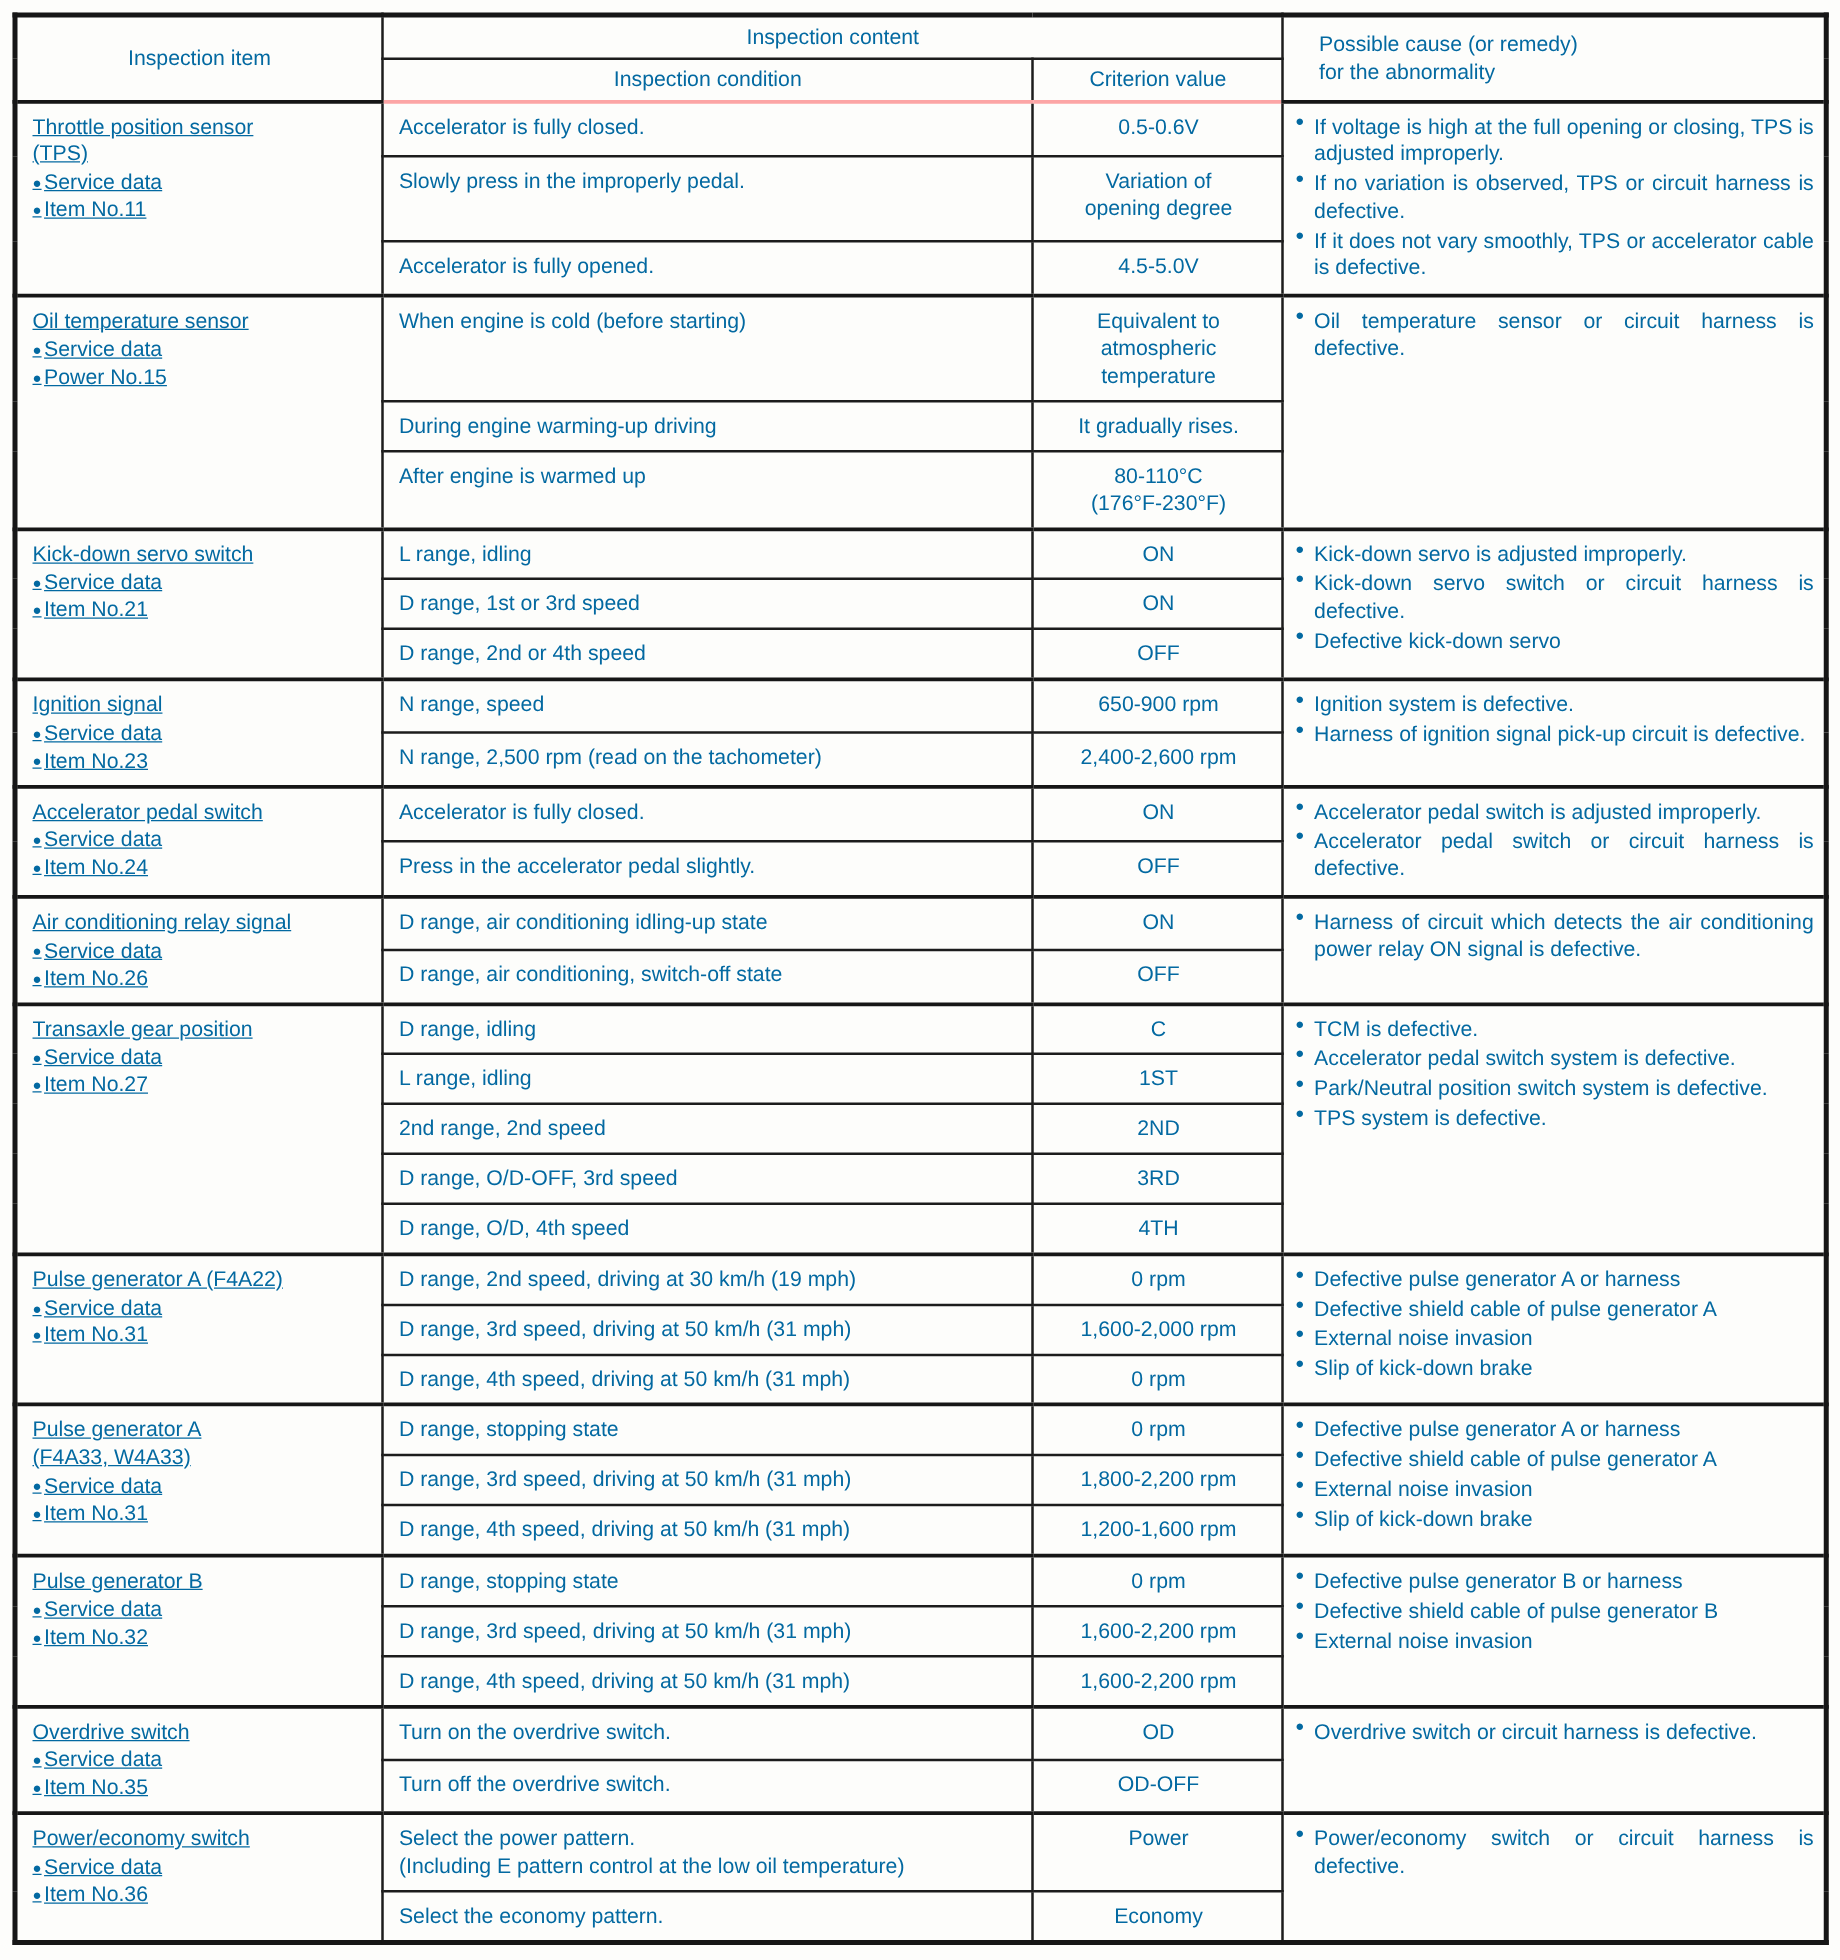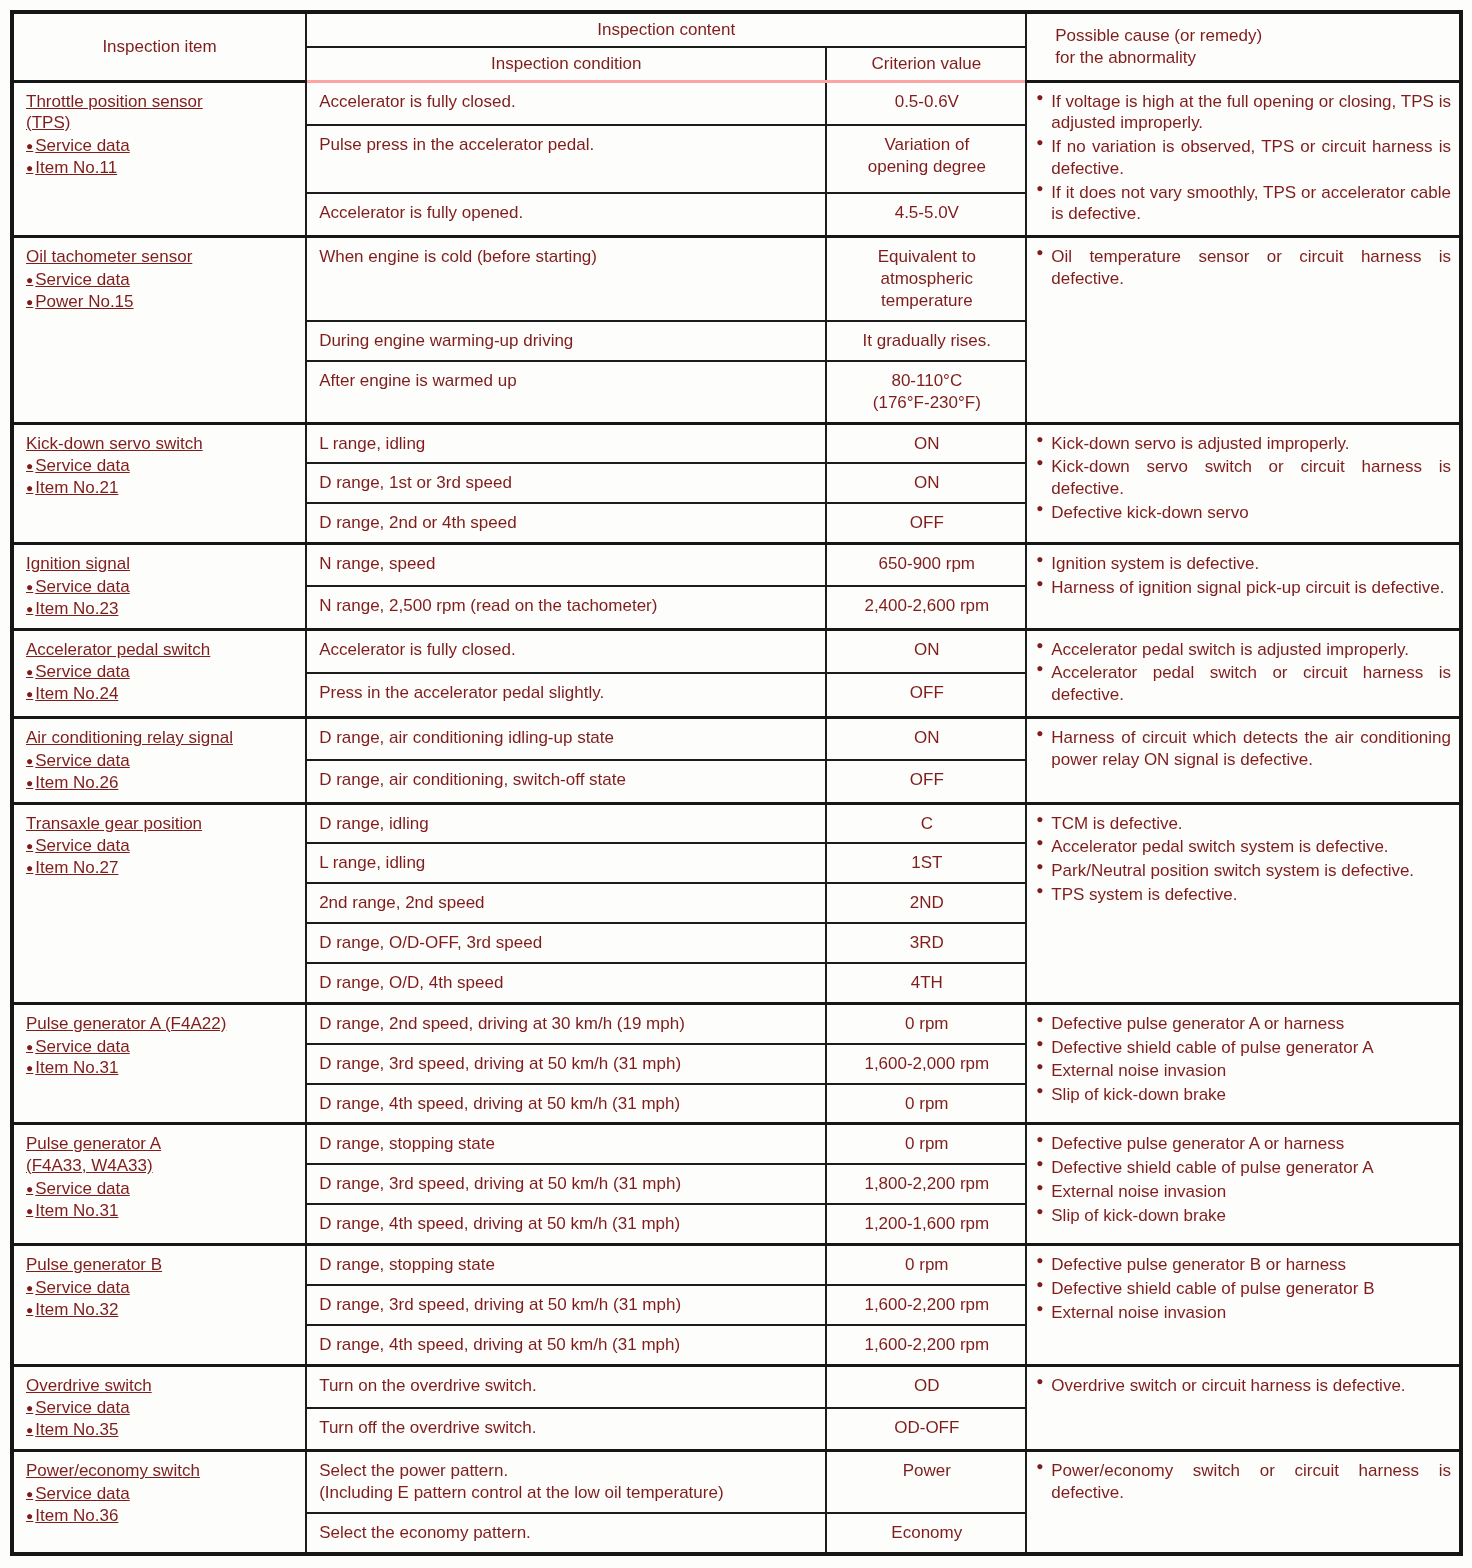--- a/index.html
+++ b/index.html
@@ -3,21 +3,21 @@
 <meta charset="utf-8">
 <style>
   * { box-sizing: border-box; }
   html, body { margin: 0; padding: 0; background: #ffffff; }
   .page {
     width: 1472px;
     height: 1568px;
     background: #fdfdfb;
     padding: 10px 9px 12px 10px;
     font-family: "Liberation Sans", "DejaVu Sans", sans-serif;
-    color: #7f1d1d;
+    color: #0369a1;
   }
   table.inspection {
     width: 100%;
     height: 100%;
     border-collapse: collapse;
     table-layout: fixed;
     border: 4px solid #161616;
     font-size: 17px;
     line-height: 1.28;
   }
@@ -108,31 +108,31 @@
               <span class="cause-bullet">●</span>
               <span class="cause-text">If no variation is observed, TPS or circuit harness is defective.</span>
             </div>
             <div class="cause-line">
               <span class="cause-bullet">●</span>
               <span class="cause-text">If it does not vary smoothly, TPS or accelerator cable is defective.</span>
             </div>
           </td>
         </tr>
         <tr>
-          <td class="cond-cell">Pulse press in the accelerator pedal.</td>
+          <td class="cond-cell">Slowly press in the improperly pedal.</td>
           <td class="crit-cell">Variation of
 opening degree</td>
         </tr>
         <tr>
           <td class="cond-cell">Accelerator is fully opened.</td>
           <td class="crit-cell">4.5-5.0V</td>
         </tr>
         <tr class="section-first">
           <td class="item-cell" rowspan="3">
-            <div class="item-name">Oil tachometer sensor</div>
+            <div class="item-name">Oil temperature sensor</div>
             <div class="item-bullet">
               <span class="item-bullet-dot">●</span>
               <span class="item-bullet-text">Service data</span>
             </div>
             <div class="item-bullet">
               <span class="item-bullet-dot">●</span>
               <span class="item-bullet-text">Power No.15</span>
             </div>
           </td>
           <td class="cond-cell">When engine is cold (before starting)</td>

